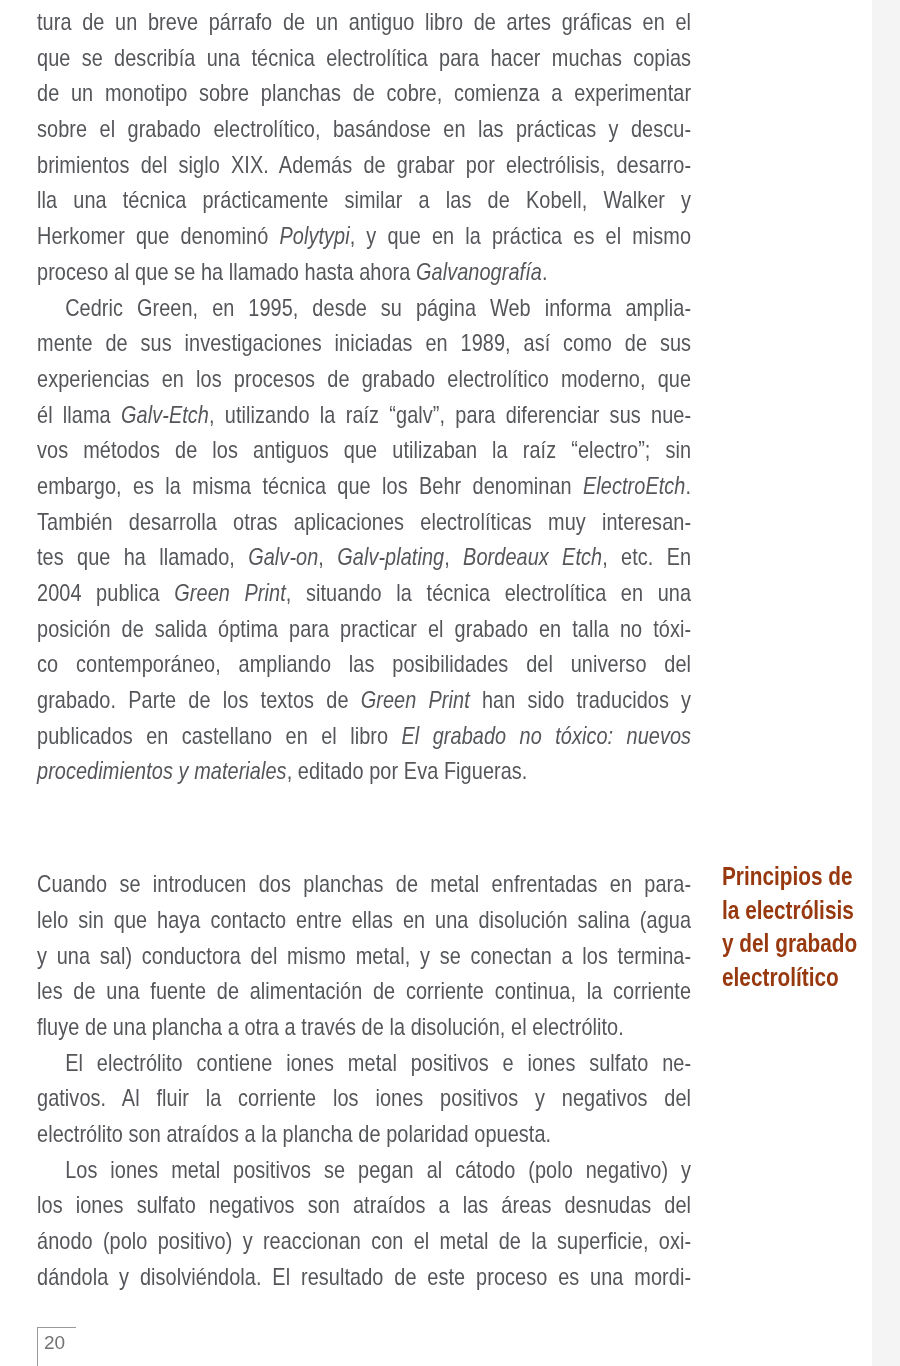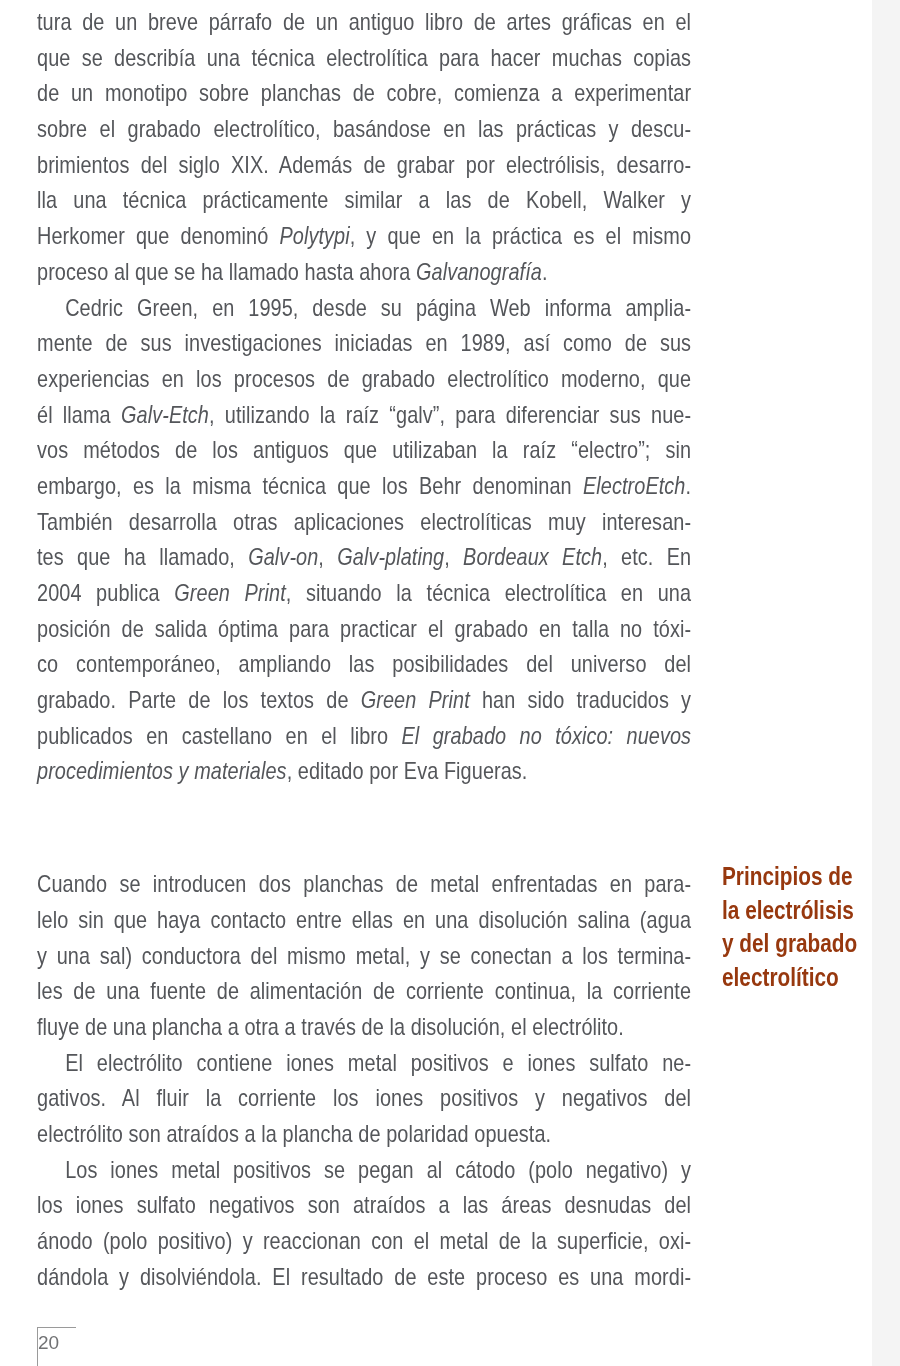--- a/index.html
+++ b/index.html
@@ -53,21 +53,21 @@
   .page-corner {
     position: absolute;
     left: 37px; top: 1327px;
     width: 39px; height: 39px;
     border-top: 1px solid var(--rule, #9a9a9a);
     border-left: 1px solid var(--rule, #9a9a9a);
     box-sizing: border-box;
   }
   .page-number {
     display: inline-block;
-    margin: 4px 0 0 0;
+    margin: 4px 0 0 6px;
     font-size: 19px;
     color: var(--page-num, #717274);
   }
 </style>
 </head>
 <body>
 
 <div class="page">
 
   <div class="body-column">

